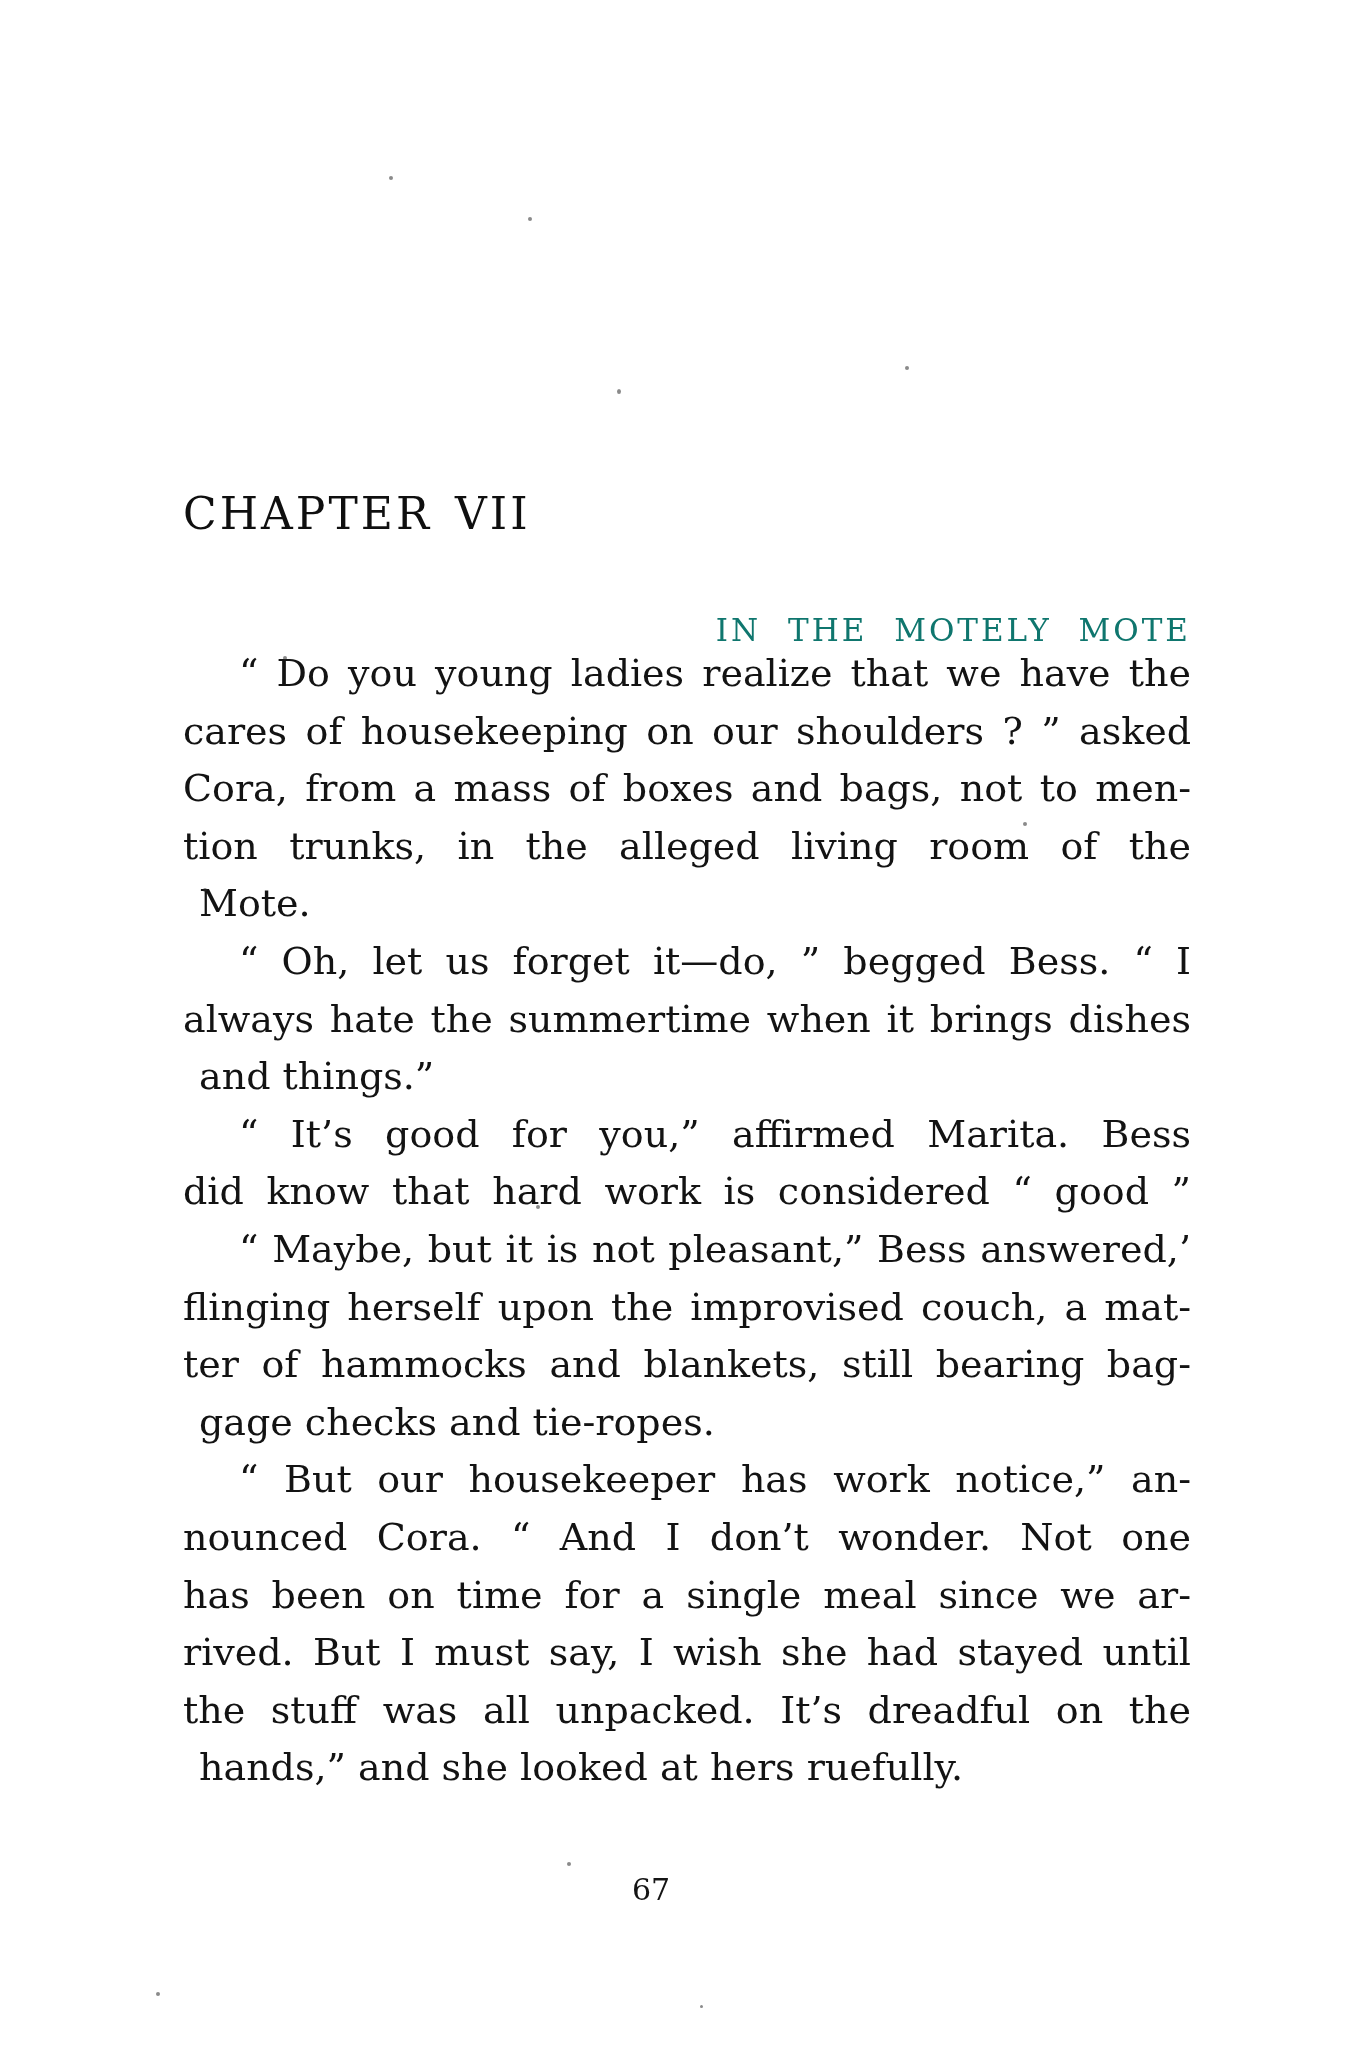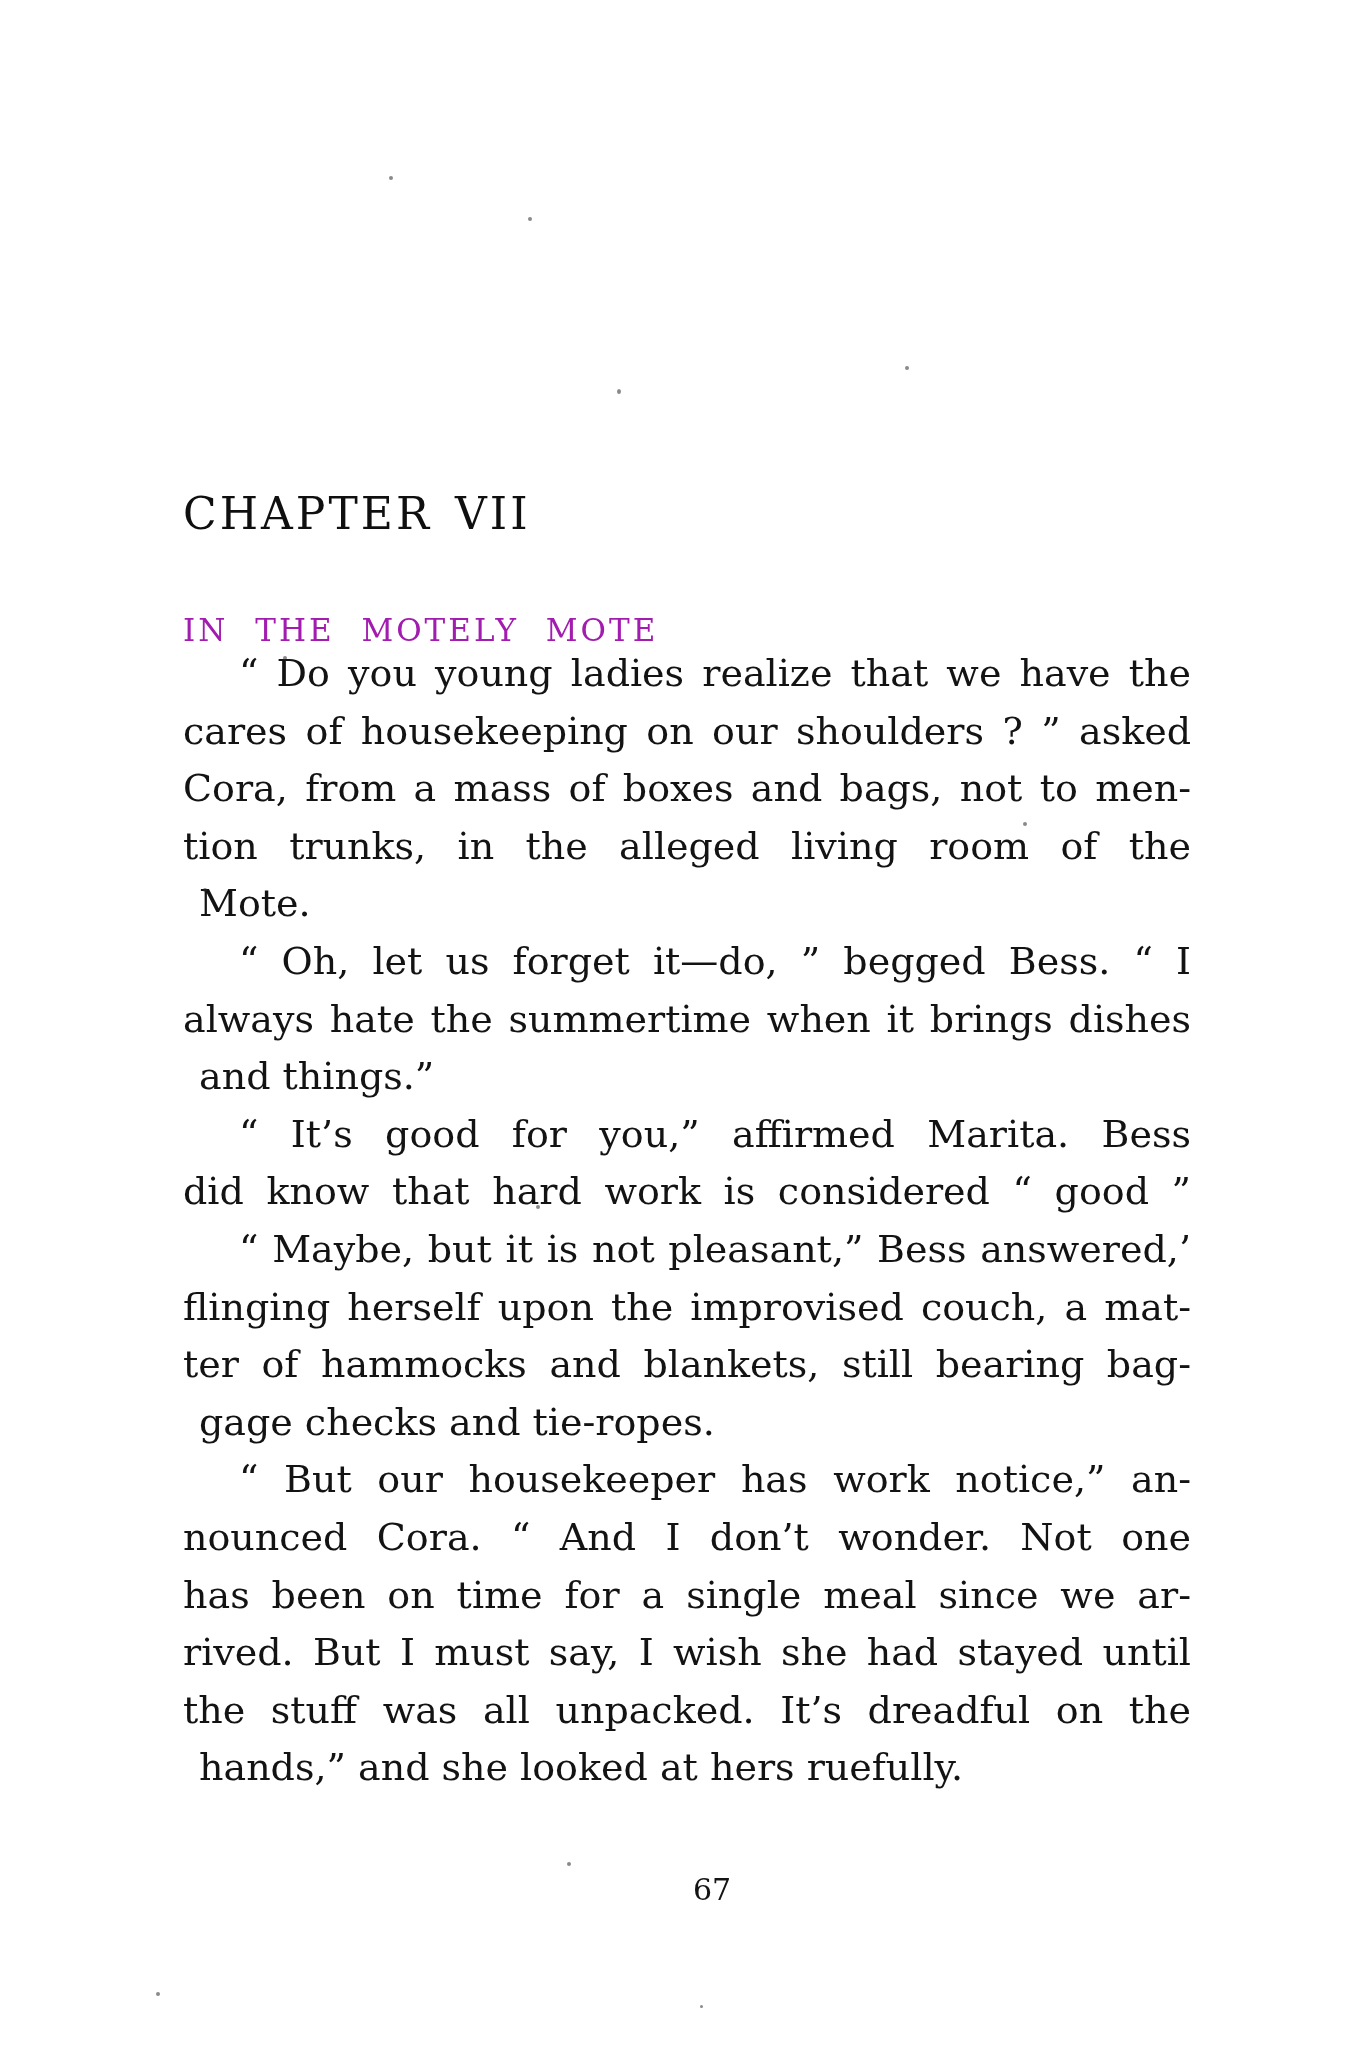--- a/index.html
+++ b/index.html
@@ -25,25 +25,25 @@
     font-size: 44px;
     letter-spacing: 3px;
     word-spacing: 6px;
     color: #0f0f0f;
   }
   .section-title {
     position: absolute;
     top: 612px;
     left: 183px;
     width: 1008px;
-    text-align: left;
+    text-align: right;
     font-size: 31px;
     letter-spacing: 3px;
     word-spacing: 14px;
-    color: #a21caf;
+    color: #0f766e;
   }
   .body-text {
     position: absolute;
     top: 645px;
     left: 183px;
     width: 1008px;
     font-size: 38px;
     color: #131313;
   }
   .line {
@@ -60,21 +60,21 @@
   .line.last {
     text-align: left;
     text-align-last: left;
     margin-left: 16px;
   }
   .page-number {
     position: absolute;
     top: 1872px;
     left: 632px;
     width: 160px;
-    text-align: center;
+    text-align: left;
     font-size: 30px;
     color: #141414;
   }
   .speck {
     position: absolute;
     background: #2a2a2a;
     border-radius: 50%;
     opacity: 0.55;
   }
 </style>

